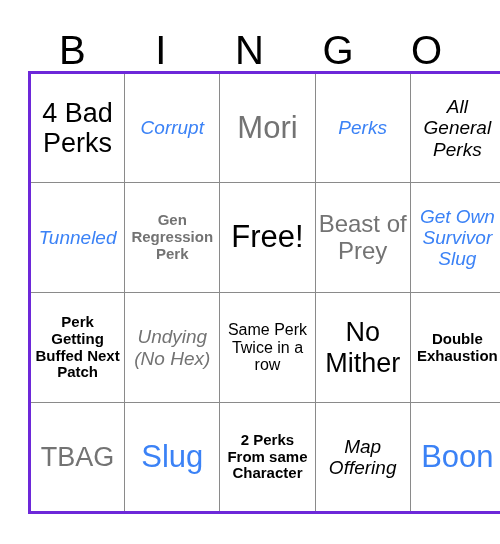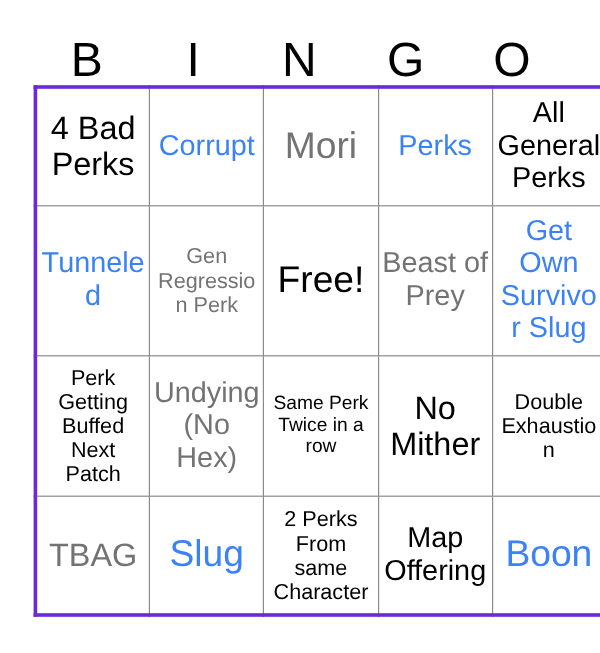--- a/index.html
+++ b/index.html
@@ -76,23 +76,23 @@
 
   
   .c-black { color: #000000; }
   .c-red   { color: #737373; }
   .c-blue  { color: #3b82f6; }
 
   
   .s-xxl { font-size: 31px; }
   .s-xl  { font-size: 27px; }
   .s-lg  { font-size: 24px; }
-  .s-md  { font-size: 24px; }
+  .s-md  { font-size: 19px; font-style: italic; }
   .s-sm  { font-size: 16px; }
-  .s-xs  { font-size: 18px; }
+  .s-xs  { font-size: 15px; font-weight: bold; }
   .s-xxs { font-size: 11px; }
 </style>
 </head>
 <body>
 
 <div id="bingo-card">
 
   <div id="bingo-header">
     <div class="header-letter">B</div>
     <div class="header-letter">I</div>

